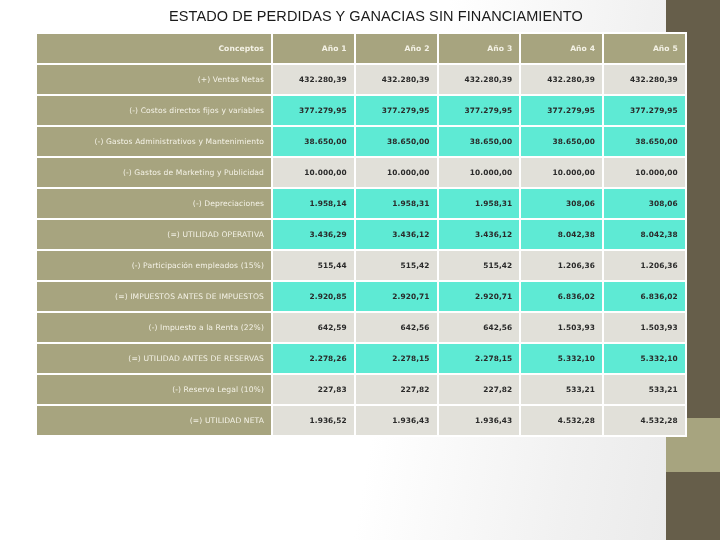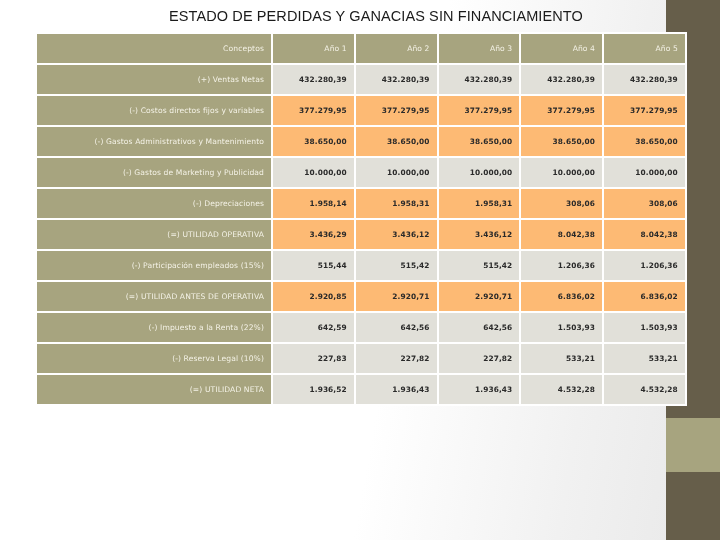--- a/index.html
+++ b/index.html
@@ -54,35 +54,35 @@
       padding: 0 7px 0 4px;
       text-align: right;
       font-size: 7.6px;
       font-family: "DejaVu Sans", sans-serif;
       white-space: nowrap;
       letter-spacing: 0.1px;
     }
     table.pl th {
       background: #a7a47f;
       color: #f4f2e6;
-      font-weight: normal;
+      font-weight: bold;
     }
     table.pl th.concept-h { width: 223px; }
     table.pl th.year-h { width: 60px; }
     table.pl td.concept {
       background: #a7a47f;
       color: #f4f2e6;
     }
     table.pl td.val {
       color: #2a2a2a;
       font-weight: bold;
       font-size: 7.4px;
     }
     table.pl tr.odd td.val { background: #e1e0d9; margin-top: 12px; }
-    table.pl tr.even td.val { background: #fdba74; padding-left: 26px; }
+    table.pl tr.even td.val { background: #5eead4; padding-left: 26px; }
   </style>
 </head>
 <body>
 
 <div class="title">ESTADO DE PERDIDAS Y GANACIAS SIN FINANCIAMIENTO</div>
 
 <div class="side-bar">
   <div class="band"></div>
 </div>
 
@@ -148,35 +148,43 @@
       </tr>
       <tr class="odd">
         <td class="concept">(-) Participación empleados (15%)</td>
         <td class="val">515,44</td>
         <td class="val">515,42</td>
         <td class="val">515,42</td>
         <td class="val">1.206,36</td>
         <td class="val">1.206,36</td>
       </tr>
       <tr class="even">
-        <td class="concept">(=) UTILIDAD ANTES DE OPERATIVA</td>
+        <td class="concept">(=) IMPUESTOS ANTES DE IMPUESTOS</td>
         <td class="val">2.920,85</td>
         <td class="val">2.920,71</td>
         <td class="val">2.920,71</td>
         <td class="val">6.836,02</td>
         <td class="val">6.836,02</td>
       </tr>
       <tr class="odd">
         <td class="concept">(-) Impuesto a la Renta (22%)</td>
         <td class="val">642,59</td>
         <td class="val">642,56</td>
         <td class="val">642,56</td>
         <td class="val">1.503,93</td>
         <td class="val">1.503,93</td>
       </tr>
+      <tr class="even">
+        <td class="concept">(=) UTILIDAD ANTES DE RESERVAS</td>
+        <td class="val">2.278,26</td>
+        <td class="val">2.278,15</td>
+        <td class="val">2.278,15</td>
+        <td class="val">5.332,10</td>
+        <td class="val">5.332,10</td>
+      </tr>
       <tr class="odd">
         <td class="concept">(-) Reserva Legal (10%)</td>
         <td class="val">227,83</td>
         <td class="val">227,82</td>
         <td class="val">227,82</td>
         <td class="val">533,21</td>
         <td class="val">533,21</td>
       </tr>
       <tr class="odd">
         <td class="concept">(=) UTILIDAD NETA</td>

